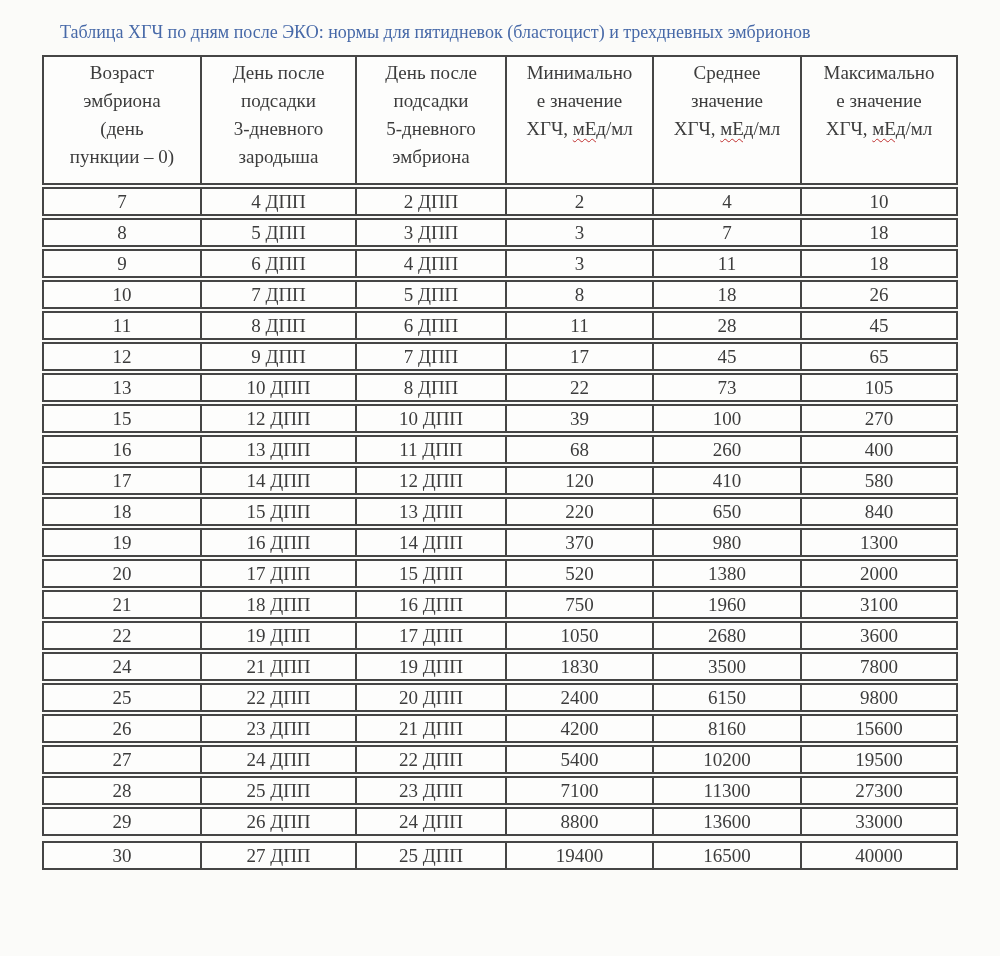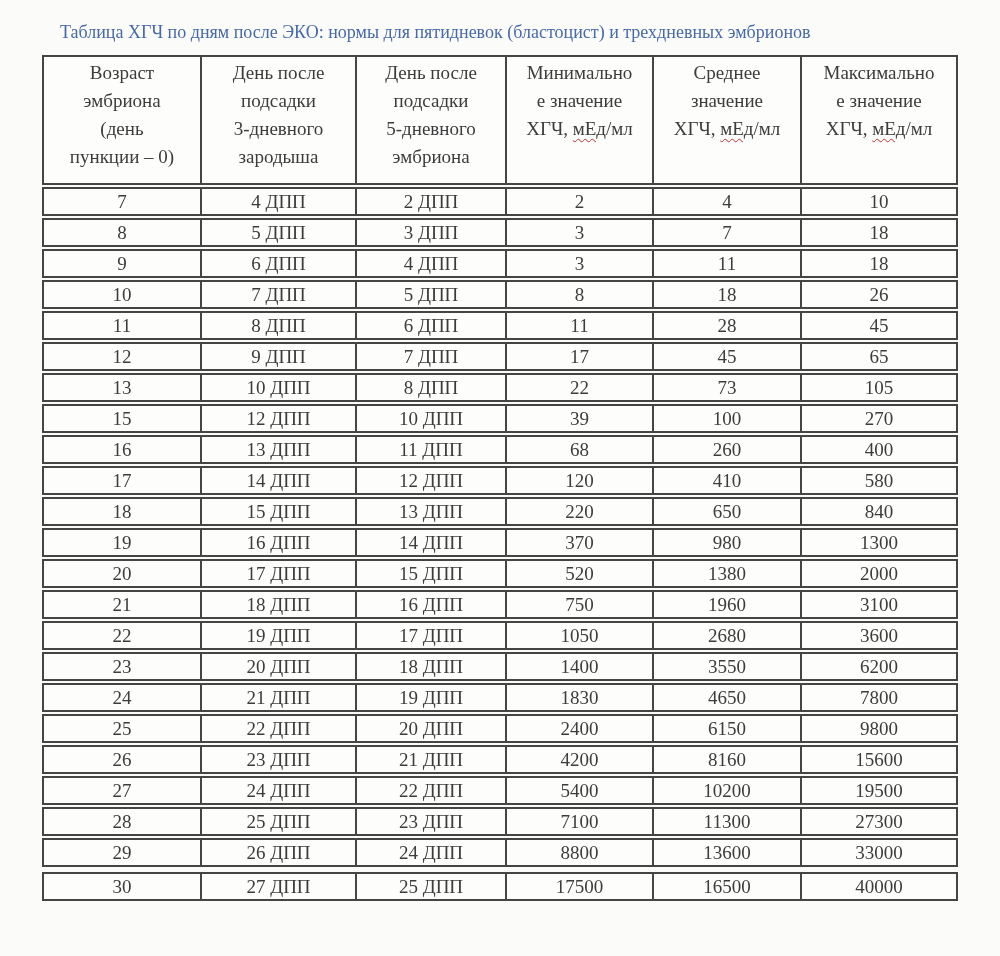--- a/index.html
+++ b/index.html
@@ -237,33 +237,25 @@
       </tr>
       <tr>
         <td>22</td>
         <td>19 ДПП</td>
         <td>17 ДПП</td>
         <td>1050</td>
         <td>2680</td>
         <td>3600</td>
       </tr>
       <tr>
-        <td>23</td>
-        <td>20 ДПП</td>
-        <td>18 ДПП</td>
-        <td>1400</td>
-        <td>3550</td>
-        <td>6200</td>
-      </tr>
-      <tr>
         <td>24</td>
         <td>21 ДПП</td>
         <td>19 ДПП</td>
         <td>1830</td>
-        <td>4650</td>
+        <td>3500</td>
         <td>7800</td>
       </tr>
       <tr>
         <td>25</td>
         <td>22 ДПП</td>
         <td>20 ДПП</td>
         <td>2400</td>
         <td>6150</td>
         <td>9800</td>
       </tr>
@@ -299,18 +291,18 @@
         <td>13600</td>
         <td>33000</td>
       </tr>
       <tr class="gap-row">
         <td colspan="6"></td>
       </tr>
       <tr>
         <td>30</td>
         <td>27 ДПП</td>
         <td>25 ДПП</td>
-        <td>17500</td>
+        <td>19400</td>
         <td>16500</td>
         <td>40000</td>
       </tr>
     </tbody>
 </table>
 
 </body></html>

